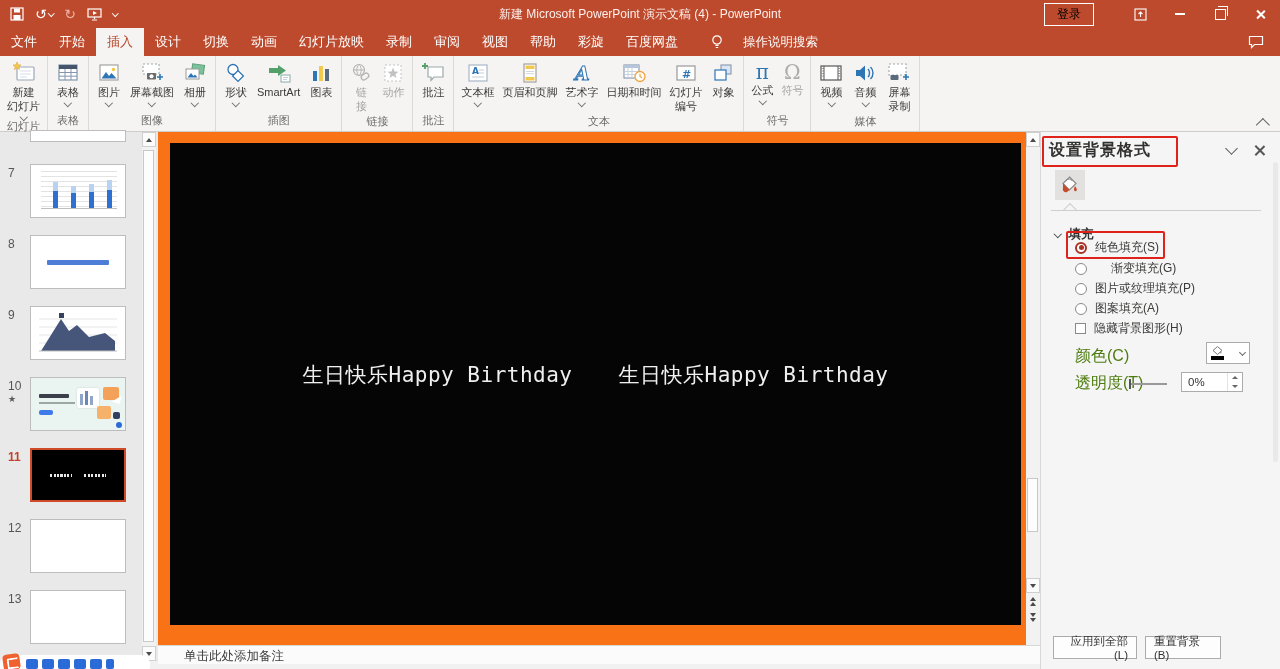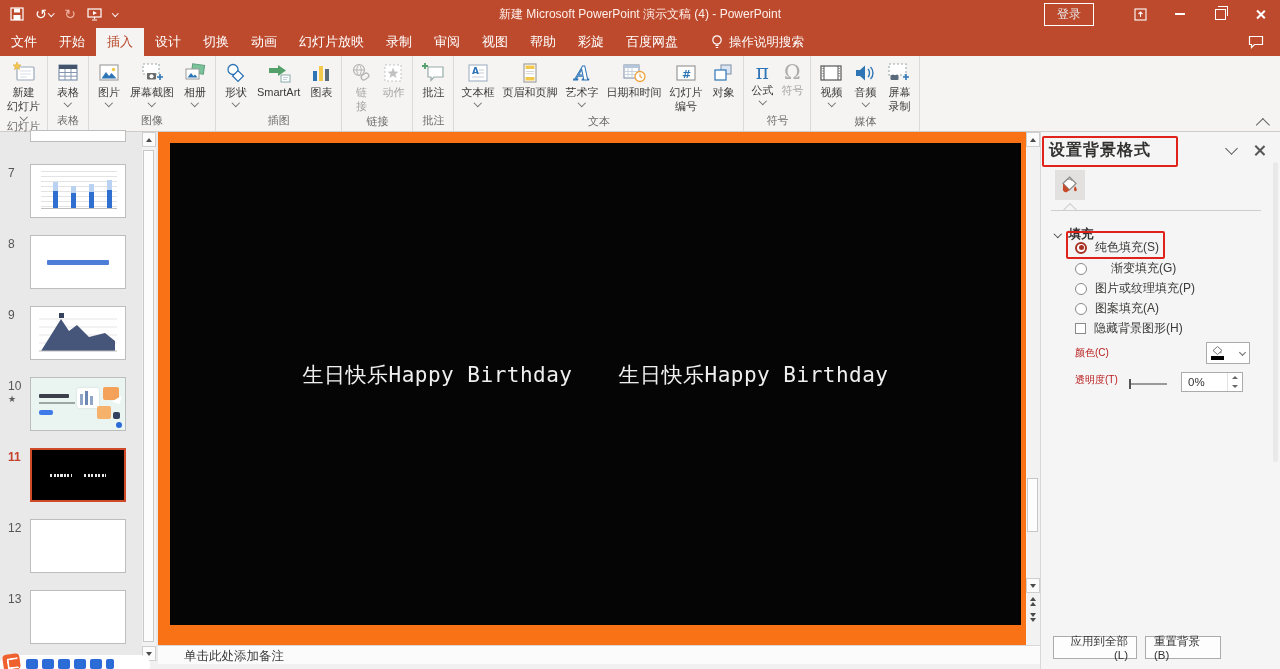--- a/index.html
+++ b/index.html
@@ -6,34 +6,34 @@
   body{width:1280px;height:669px;position:relative;overflow:hidden;
        font-family:"Liberation Sans","DejaVu Sans",sans-serif;background:#F1F1F1;
        -webkit-font-smoothing:antialiased;}
   
   .titlebar{position:absolute;left:0;top:0;width:1280px;height:28px;background:#BD4A2D;
             display:flex;align-items:center;color:#fff;}
   .qat{display:flex;align-items:center;gap:11px;padding-left:10px;}
   .qat .qbtn{display:flex;align-items:center;gap:2px;}
   .ttl{position:absolute;left:0;right:0;text-align:center;font-size:12px;color:#FFEFEA;pointer-events:none;}
   .twin{position:absolute;right:0;top:0;height:28px;display:flex;align-items:center;}
-  .signin{border:1px solid #fff;color:#e5e5e5;font-size:12px;padding:2px 12px;margin-right:26px;text-align:center;}
+  .signin{border:1px solid #fff;color:#000000;font-size:12px;padding:2px 12px;margin-right:26px;text-align:center;}
   .wbtn{width:40px;height:28px;display:flex;align-items:center;justify-content:center;}
   .minus{width:10px;height:1.5px;background:#fff;}
   .restore{width:9px;height:9px;border:1.2px solid #fff;position:relative;}
   .restore:before{content:"";position:absolute;left:2px;top:-4px;width:9px;height:9px;border:1.2px solid #fff;border-bottom:none;border-left:none;}
   .xx{position:relative;width:11px;height:11px;}
   .xx:before,.xx:after{content:"";position:absolute;left:5px;top:0;width:1.5px;height:11px;background:#fff;}
   .xx:before{transform:rotate(45deg);}.xx:after{transform:rotate(-45deg);}
   
   .tabrow{position:absolute;left:0;top:28px;width:1280px;height:28px;background:#BD4A2D;
           display:flex;align-items:stretch;color:#fff;font-size:13px;}
   .tab{padding:0 11px;line-height:28px;white-space:nowrap;}
   .tab.active{background:#F5F4F2;color:#B7472A;}
-  .tellme{display:flex;align-items:center;gap:6px;margin-left:22px;white-space:nowrap;text-align:right;}
+  .tellme{display:flex;align-items:center;gap:20px;margin-left:22px;white-space:nowrap;text-align:right;}
   .fbk{margin-left:auto;margin-right:16px;display:flex;align-items:center;}
   
   .ribbon{position:absolute;left:0;top:56px;width:1280px;height:75px;background:#F5F4F2;
           border-bottom:1px solid #CFCDCB;display:flex;align-items:stretch;}
   .rgroup{display:flex;flex-direction:column;border-right:1px solid #DCDAD7;padding:3px 4px 0;}
   .btnrow{display:flex;flex:1;align-items:flex-start;gap:2px;justify-content:center;}
   .glabel{font-size:11px;color:#6D6B68;text-align:center;padding:0 2px 3px;}
   .rb{display:flex;flex-direction:column;align-items:center;gap:1px;padding:2px 3px 0;}
   .rb .lbl{font-size:11px;color:#3B3A39;line-height:1.25;text-align:center;white-space:pre-line;}
   .rb.dis .lbl{color:#A5A3A1;}
@@ -81,21 +81,21 @@
   .bucketbtn{position:absolute;left:14px;top:38px;width:30px;height:30px;background:#E3E1DF;display:flex;align-items:center;justify-content:center;}
   .pdivider{position:absolute;left:10px;top:78px;width:210px;border-top:1px solid #D0CECC;}
   .notch{position:absolute;left:24px;top:73px;width:9px;height:9px;background:#F5F5F5;border-left:1px solid #D0CECC;border-top:1px solid #D0CECC;transform:rotate(45deg);}
   .fillhdr{position:absolute;left:14px;top:94px;font-size:12.5px;font-weight:bold;color:#323130;display:flex;align-items:center;gap:8px;}
   .fillhdr .cv{border-color:#444;}
   .popt{position:absolute;left:34px;display:flex;align-items:center;gap:8px;font-size:12px;color:#3B3A39;white-space:nowrap;}
   .radio{width:12px;height:12px;border:1.4px solid #8A8A8A;border-radius:50%;background:#fff;box-sizing:border-box;flex:0 0 auto;}
   .radio.on{border:2px solid #A93123;position:relative;}
   .radio.on:after{content:"";position:absolute;left:1.5px;top:1.5px;width:5px;height:5px;border-radius:50%;background:#A93123;}
   .chk{width:11px;height:11px;border:1.4px solid #8A8A8A;background:#fff;box-sizing:border-box;flex:0 0 auto;}
-  .prow-label{font-size:10px;color:#b91c1c;}
+  .prow-label{font-size:16px;color:#4d7c0f;}
   .colorbtn{position:absolute;left:165px;top:210px;width:44px;height:22px;background:#fff;border:1px solid #ABABAB;box-sizing:border-box;display:flex;align-items:center;justify-content:space-between;padding:0 4px;}
   .colorswatch{display:flex;flex-direction:column;align-items:center;gap:1px;}
   .colorswatch .blackbar{width:13px;height:3.5px;background:#000;}
   .slider{position:absolute;left:88px;top:247px;display:flex;align-items:center;}
   .slider .tick{width:2px;height:10px;background:#555;}
   .slider .rail{width:36px;height:1.6px;background:#9a9a9a;}
   .spin{position:absolute;left:140px;top:240px;width:62px;height:20px;background:#fff;border:1px solid #ABABAB;box-sizing:border-box;display:flex;}
   .spin .val{flex:1;font-size:11.5px;color:#333;line-height:18px;padding-left:6px;}
   .spin .arrows{width:14px;border-left:1px solid #E3E3E3;display:flex;flex-direction:column;}
   .spin .arrows div{flex:1;display:flex;align-items:center;justify-content:center;}

